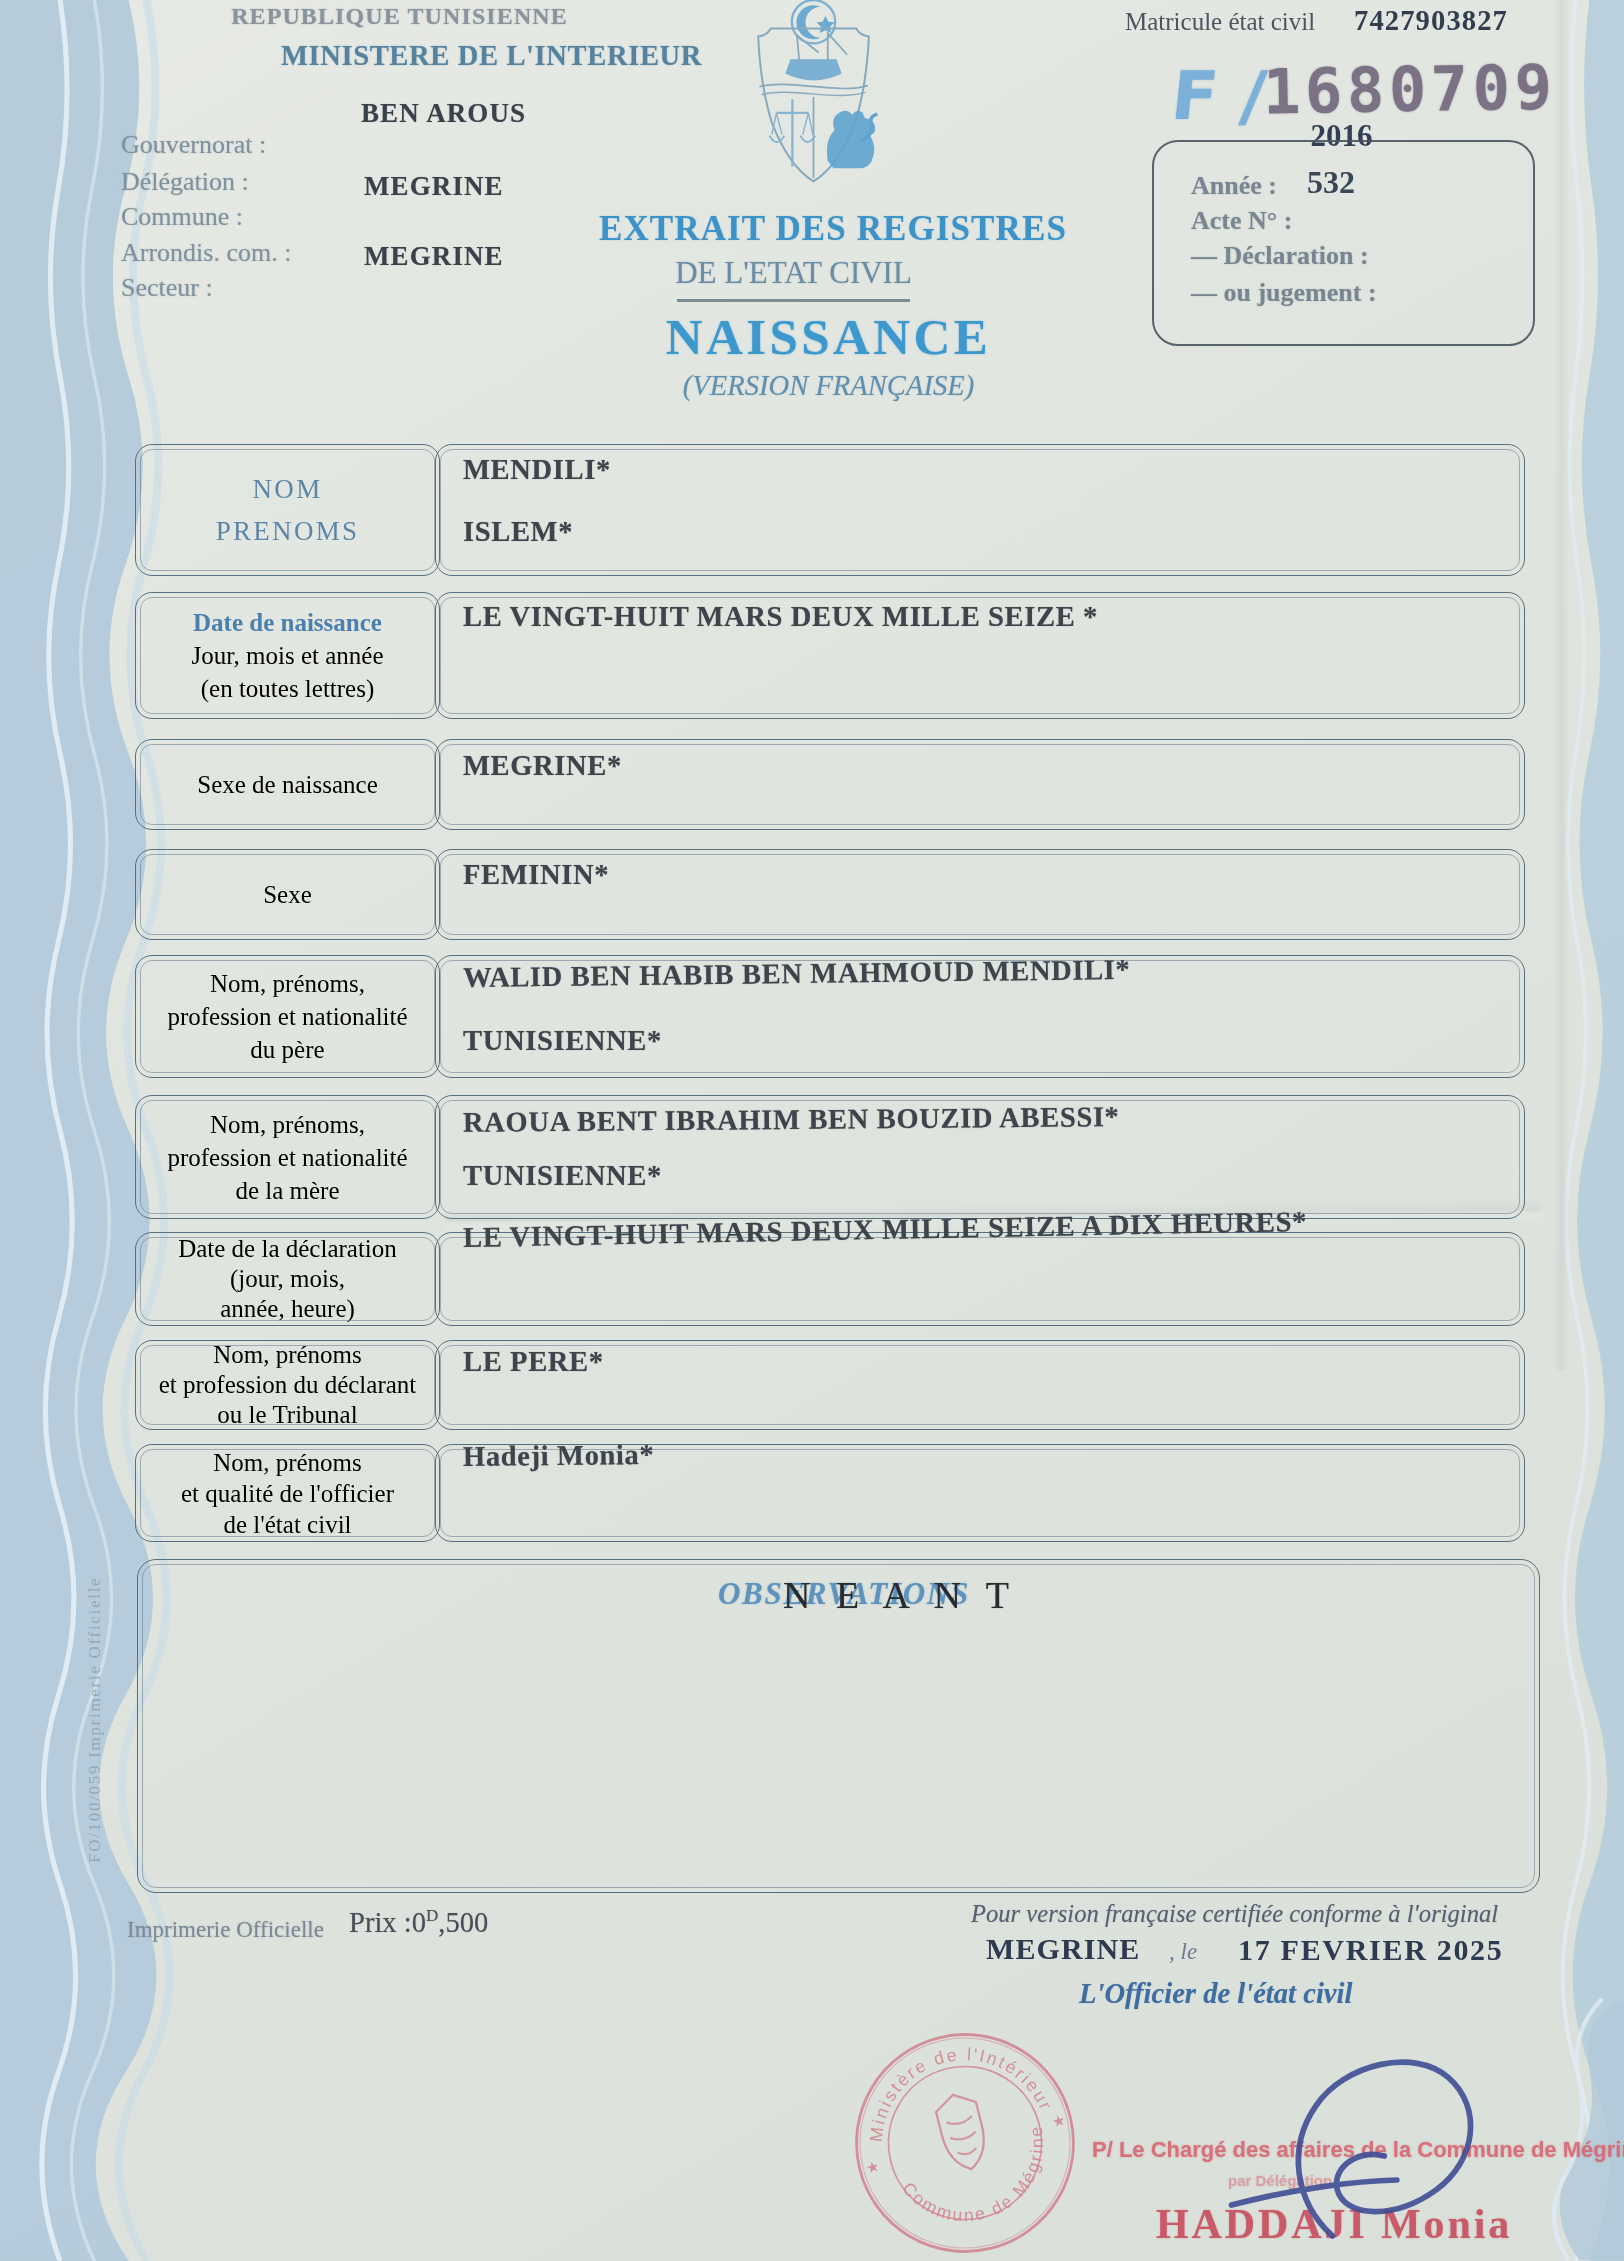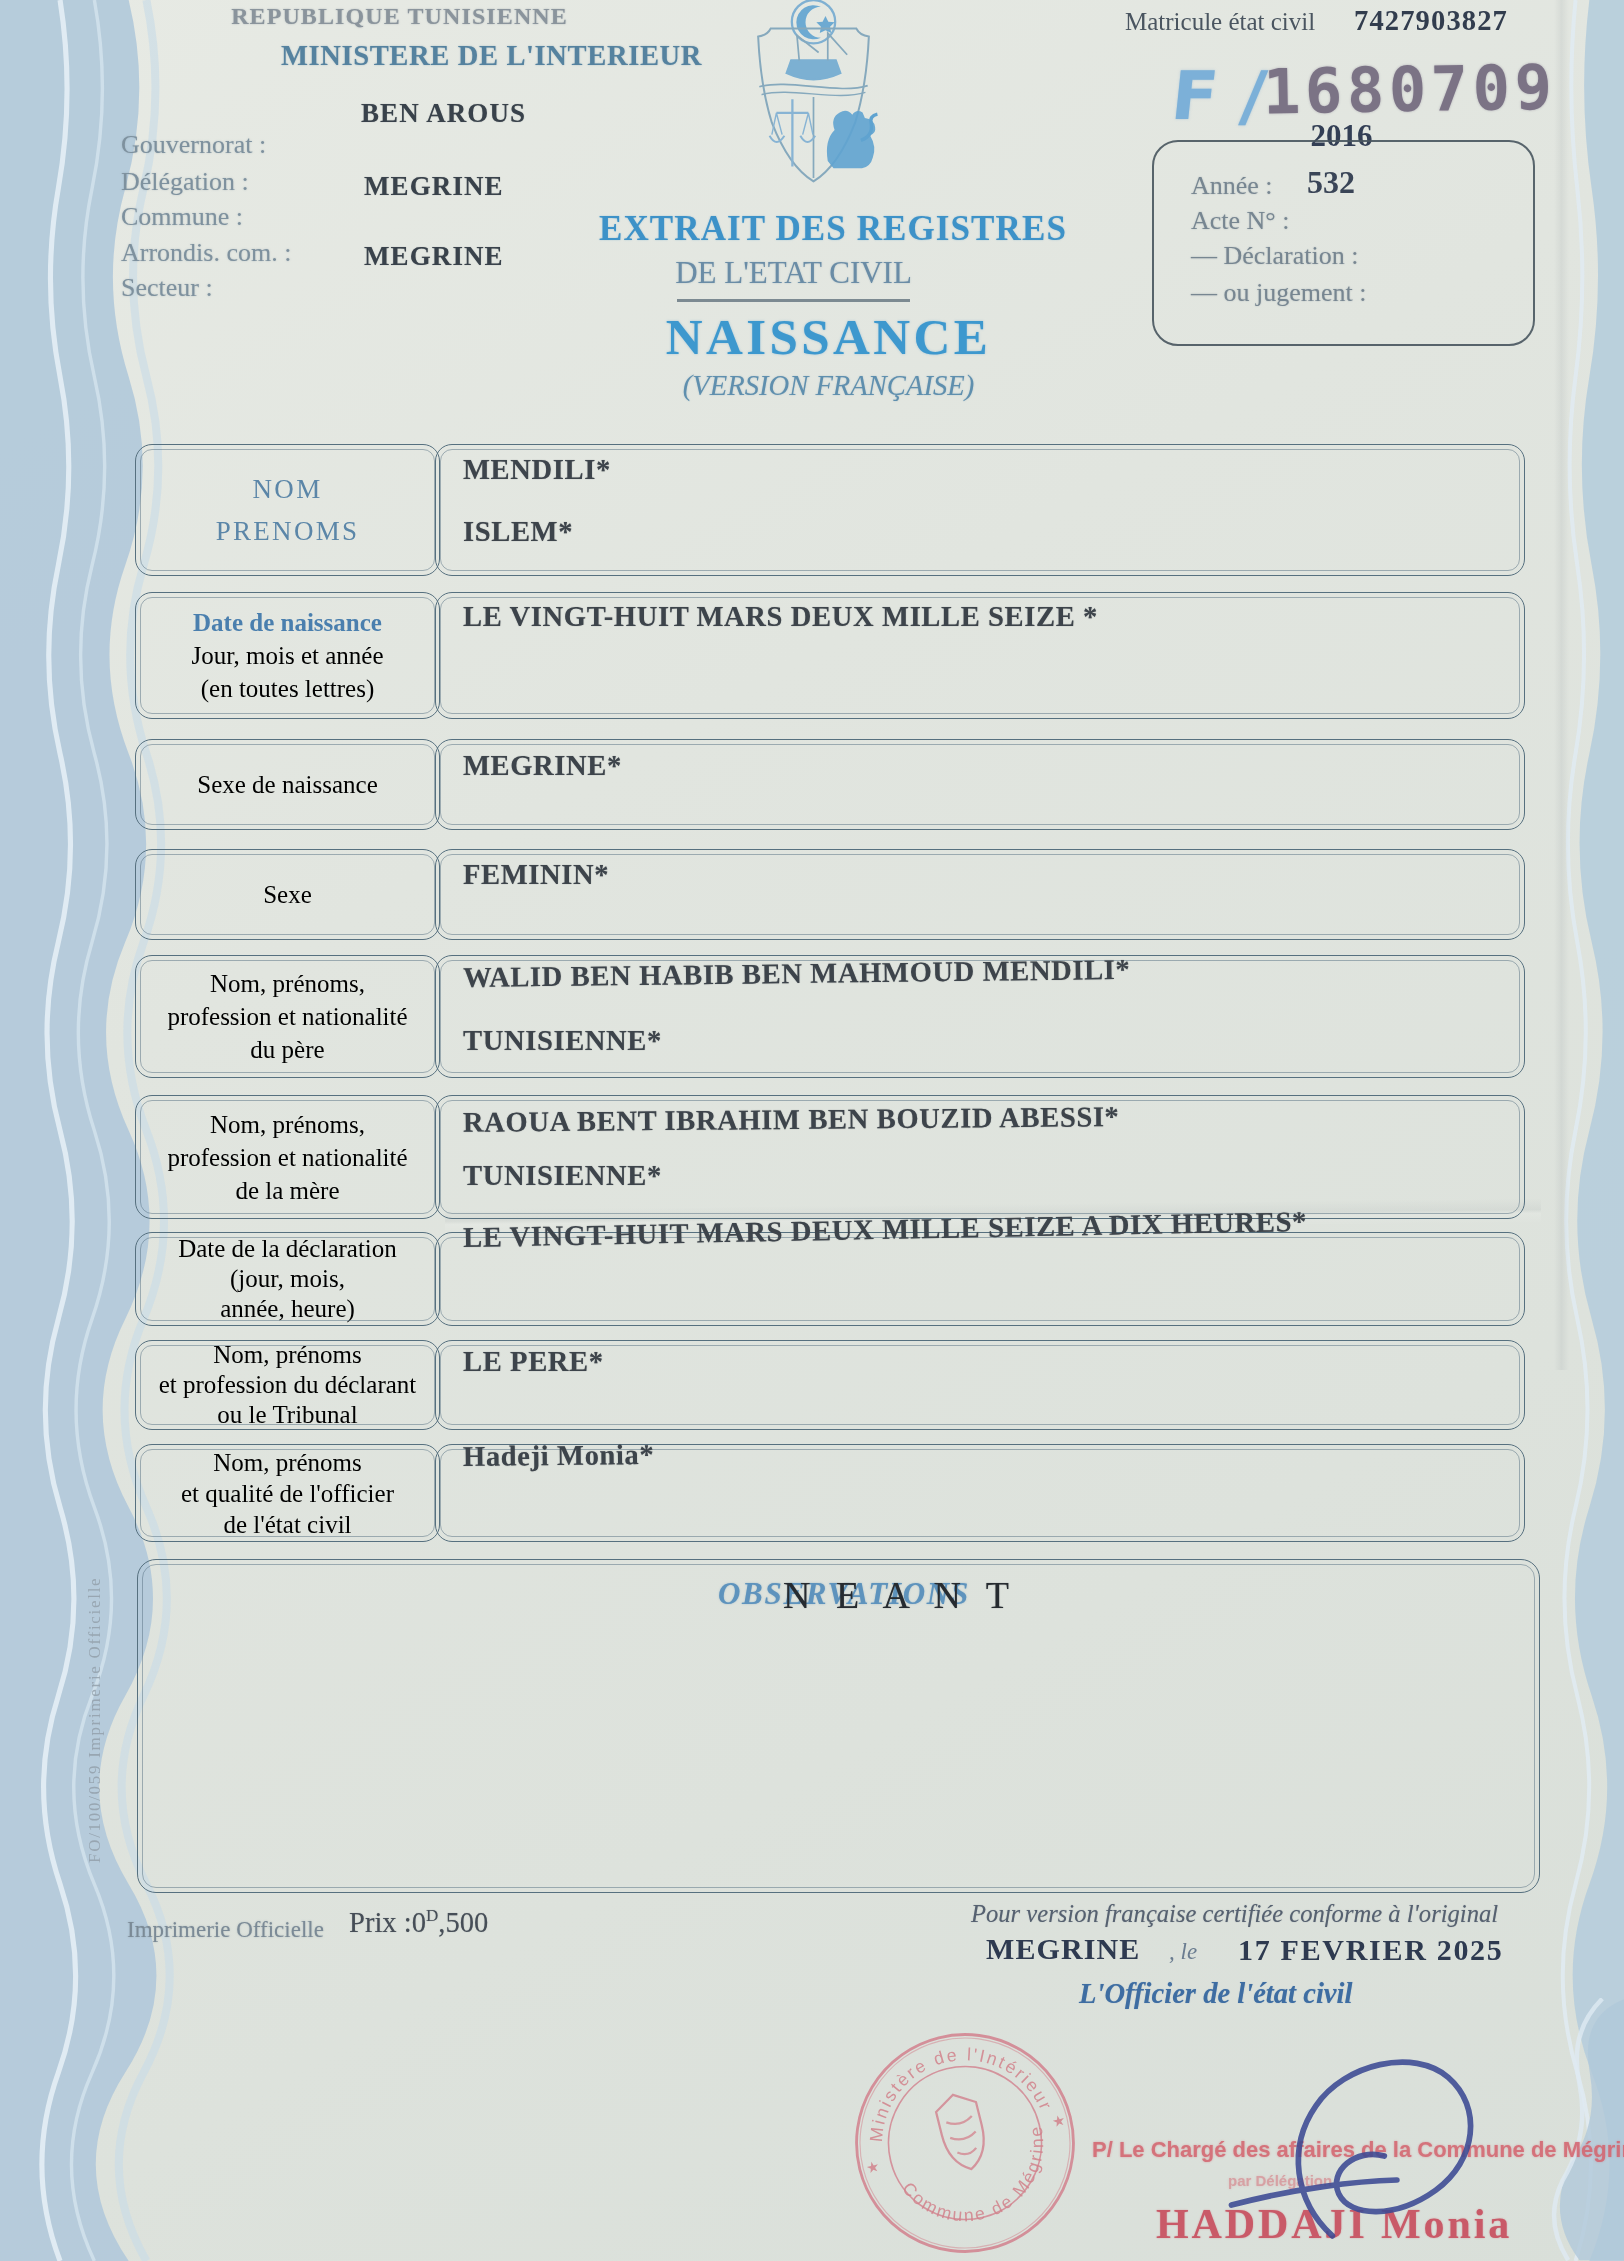--- a/index.html
+++ b/index.html
@@ -33,21 +33,21 @@
                  text-shadow:0 0 2.3px rgba(120,170,210,.5);}
   .serial-number{left:1263px;top:53px;font-size:62px;font-weight:700;color:#6a5f76;opacity:.85;
                  font-family:"DejaVu Sans Mono",monospace;letter-spacing:4.6px;transform:rotate(-1deg);
                  text-shadow:0 0 2.3px rgba(100,90,115,.5);}
   .serial-year{left:1273px;top:118px;width:137px;font-size:31px;font-weight:700;color:#333f55;}
   .acte-value{left:1268px;top:164px;width:126px;font-size:32px;font-weight:700;color:#3a4557;}
 
   .registry-box{left:1152px;top:140px;width:379px;height:202px;border:2.3px solid #49565f;
                 border-radius:26px;opacity:.9;}
   .reg-label{position:absolute;left:37px;font-size:26px;color:#6c7c89;white-space:nowrap;
-             text-shadow:0 0 1.7px rgba(110,125,140,.5);}
+             text-shadow:0 0 1.7px rgba(110,125,140,.5);font-weight:bold;}
 
   .admin-label{font-size:26px;color:#7e919e;text-shadow:0 0 1.7px rgba(125,145,160,.5);white-space:nowrap;}
   .admin-value{font-size:27px;font-weight:700;color:#39424b;letter-spacing:1.1px;white-space:nowrap;
                text-shadow:0 0 1.1px rgba(55,62,70,.4);}
 
   .title1{left:582px;top:209px;width:502px;font-size:35px;font-weight:700;color:#3d92c8;
           letter-spacing:1.1px;text-shadow:0 0 1.7px rgba(60,140,195,.4);}
   .title2{left:628px;top:255px;width:331px;font-size:31px;color:#6a8ca6;
           text-shadow:0 0 1.7px rgba(100,135,160,.45);}
   .title-rule{left:677px;top:299px;width:233px;height:2.9px;background:#5a6b77;opacity:.75;}

